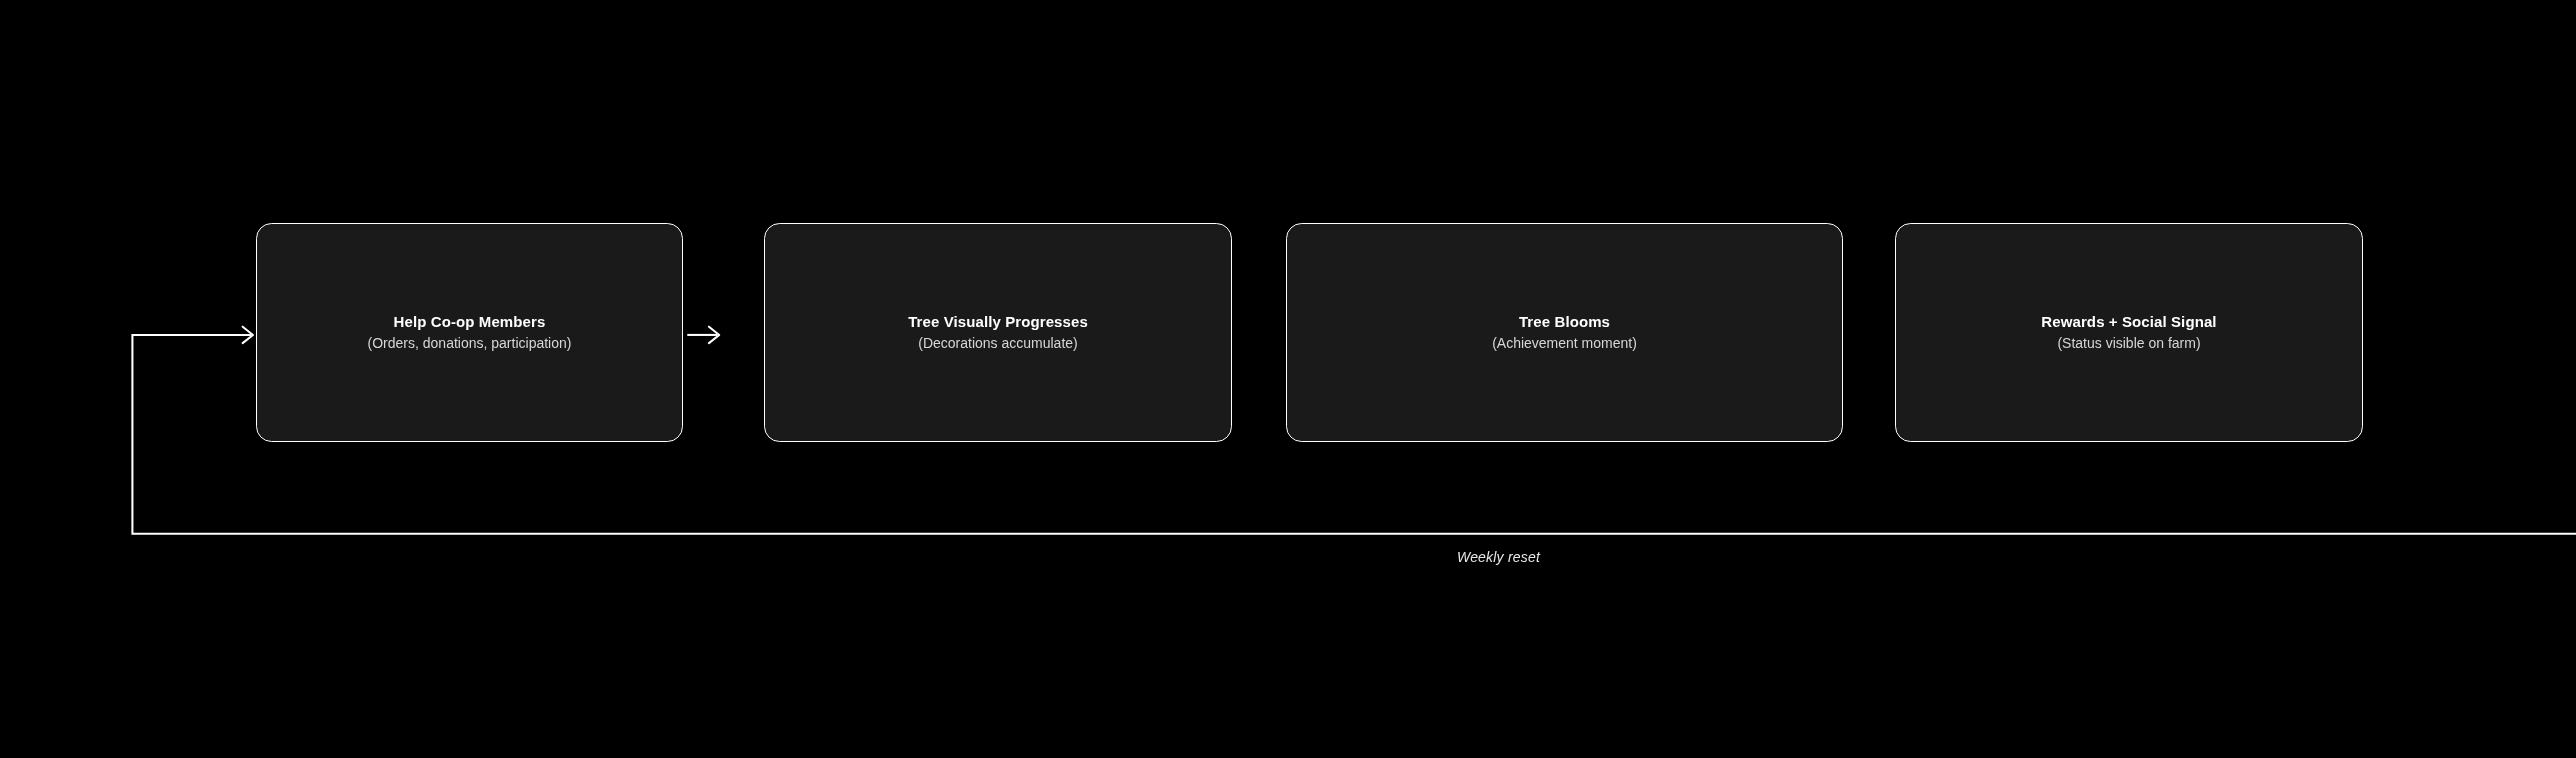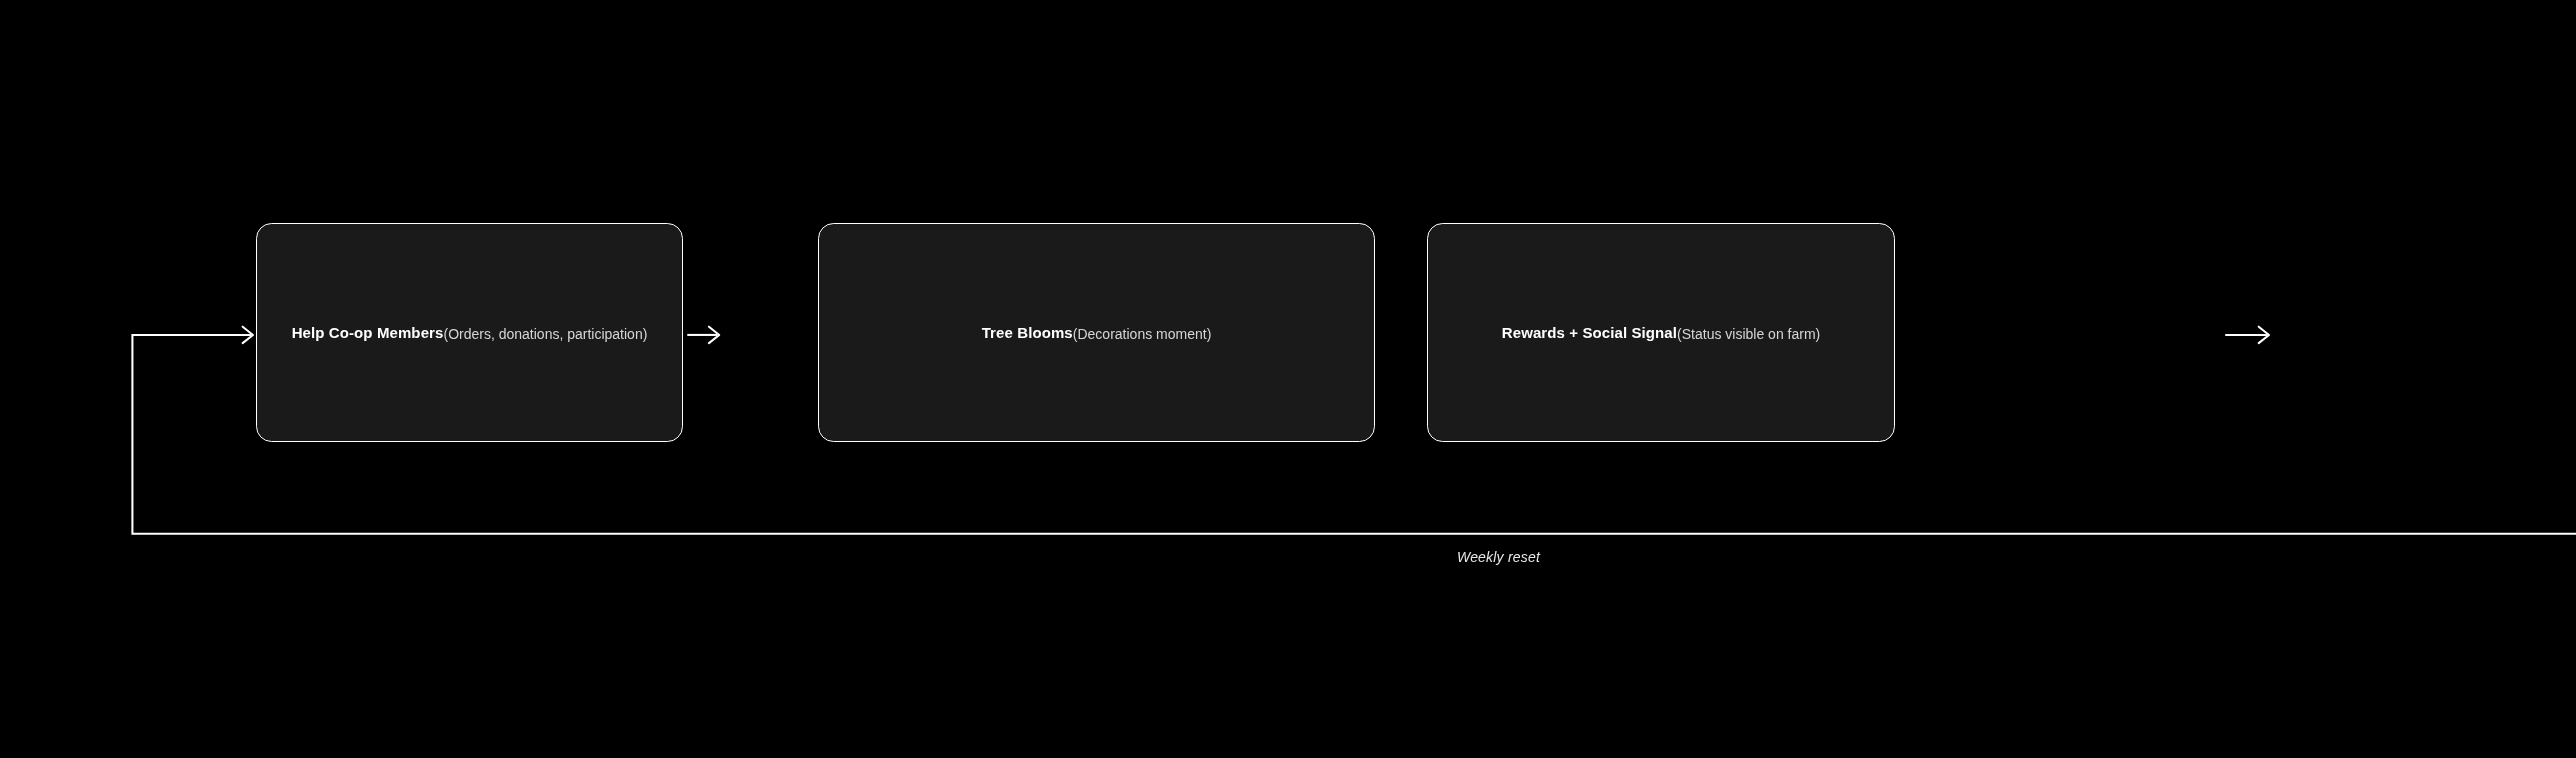--- a/index.html
+++ b/index.html
@@ -43,21 +43,21 @@
     display: flex;
     align-items: stretch;
   }
 
   .node {
     background: #1a1a1a;
     border: 1px solid #ffffff;
     border-radius: 15.5px;
     box-sizing: border-box;
     display: flex;
-    flex-direction: row;
+    flex-direction: column;
     align-items: center;
     justify-content: center;
     text-align: center;
     padding: 0 13.4px;
   }
 
   .node-title {
     color: #ffffff;
     font-size: 15px;
     font-weight: 700;
@@ -127,26 +127,30 @@
     <div class="node" style="width:427px;">
       <div class="node-title">Help Co-op Members</div>
       <div class="node-subtitle">(Orders, donations, participation)</div>
     </div>
 
     <div style="width:40px;"></div>
 
 
     <div style="width:41px;"></div>
 
+    <div class="node" style="width:468px;">
+      <div class="node-title">Tree Visually Progresses</div>
+      <div class="node-subtitle">(Decorations accumulate)</div>
+    </div>
 
     <div style="width:54px;"></div>
 
     <div class="node" style="width:557px;">
       <div class="node-title">Tree Blooms</div>
-      <div class="node-subtitle">(Decorations moment)</div>
+      <div class="node-subtitle">(Achievement moment)</div>
     </div>
 
     <div style="width:52px;"></div>
 
     <div class="node" style="width:468px;">
       <div class="node-title">Rewards + Social Signal</div>
       <div class="node-subtitle">(Status visible on farm)</div>
     </div>
 
   </div>

